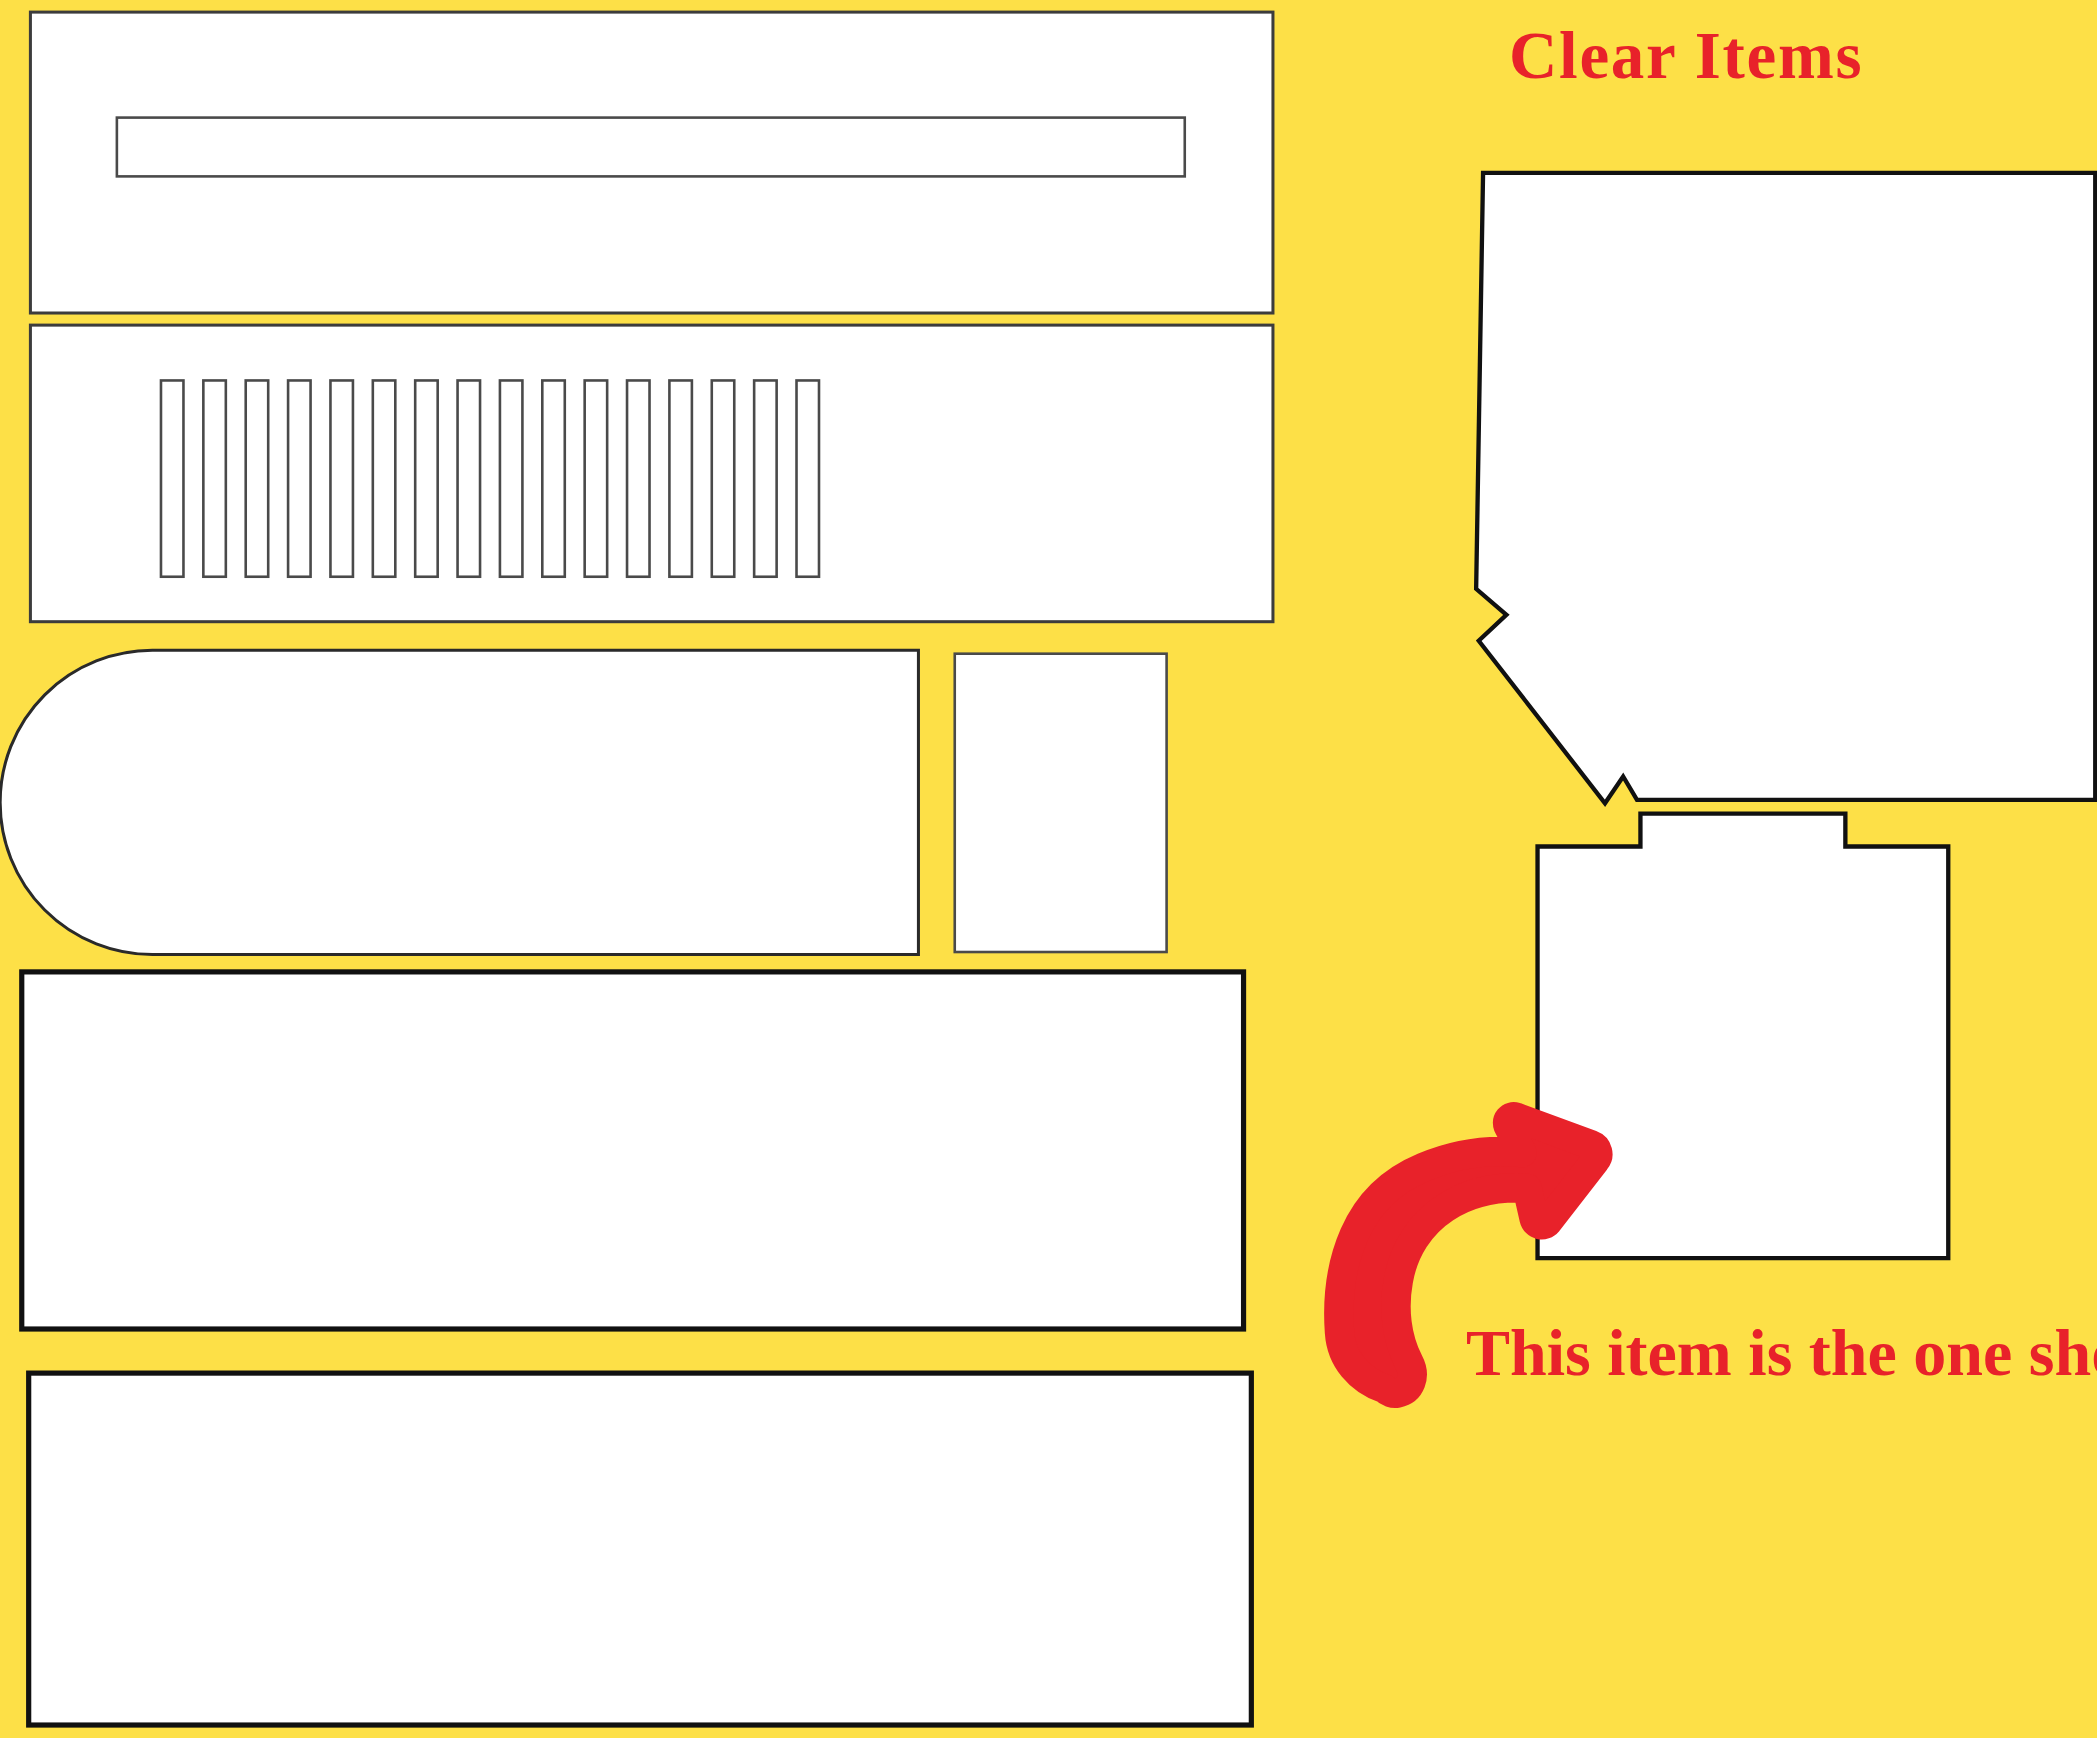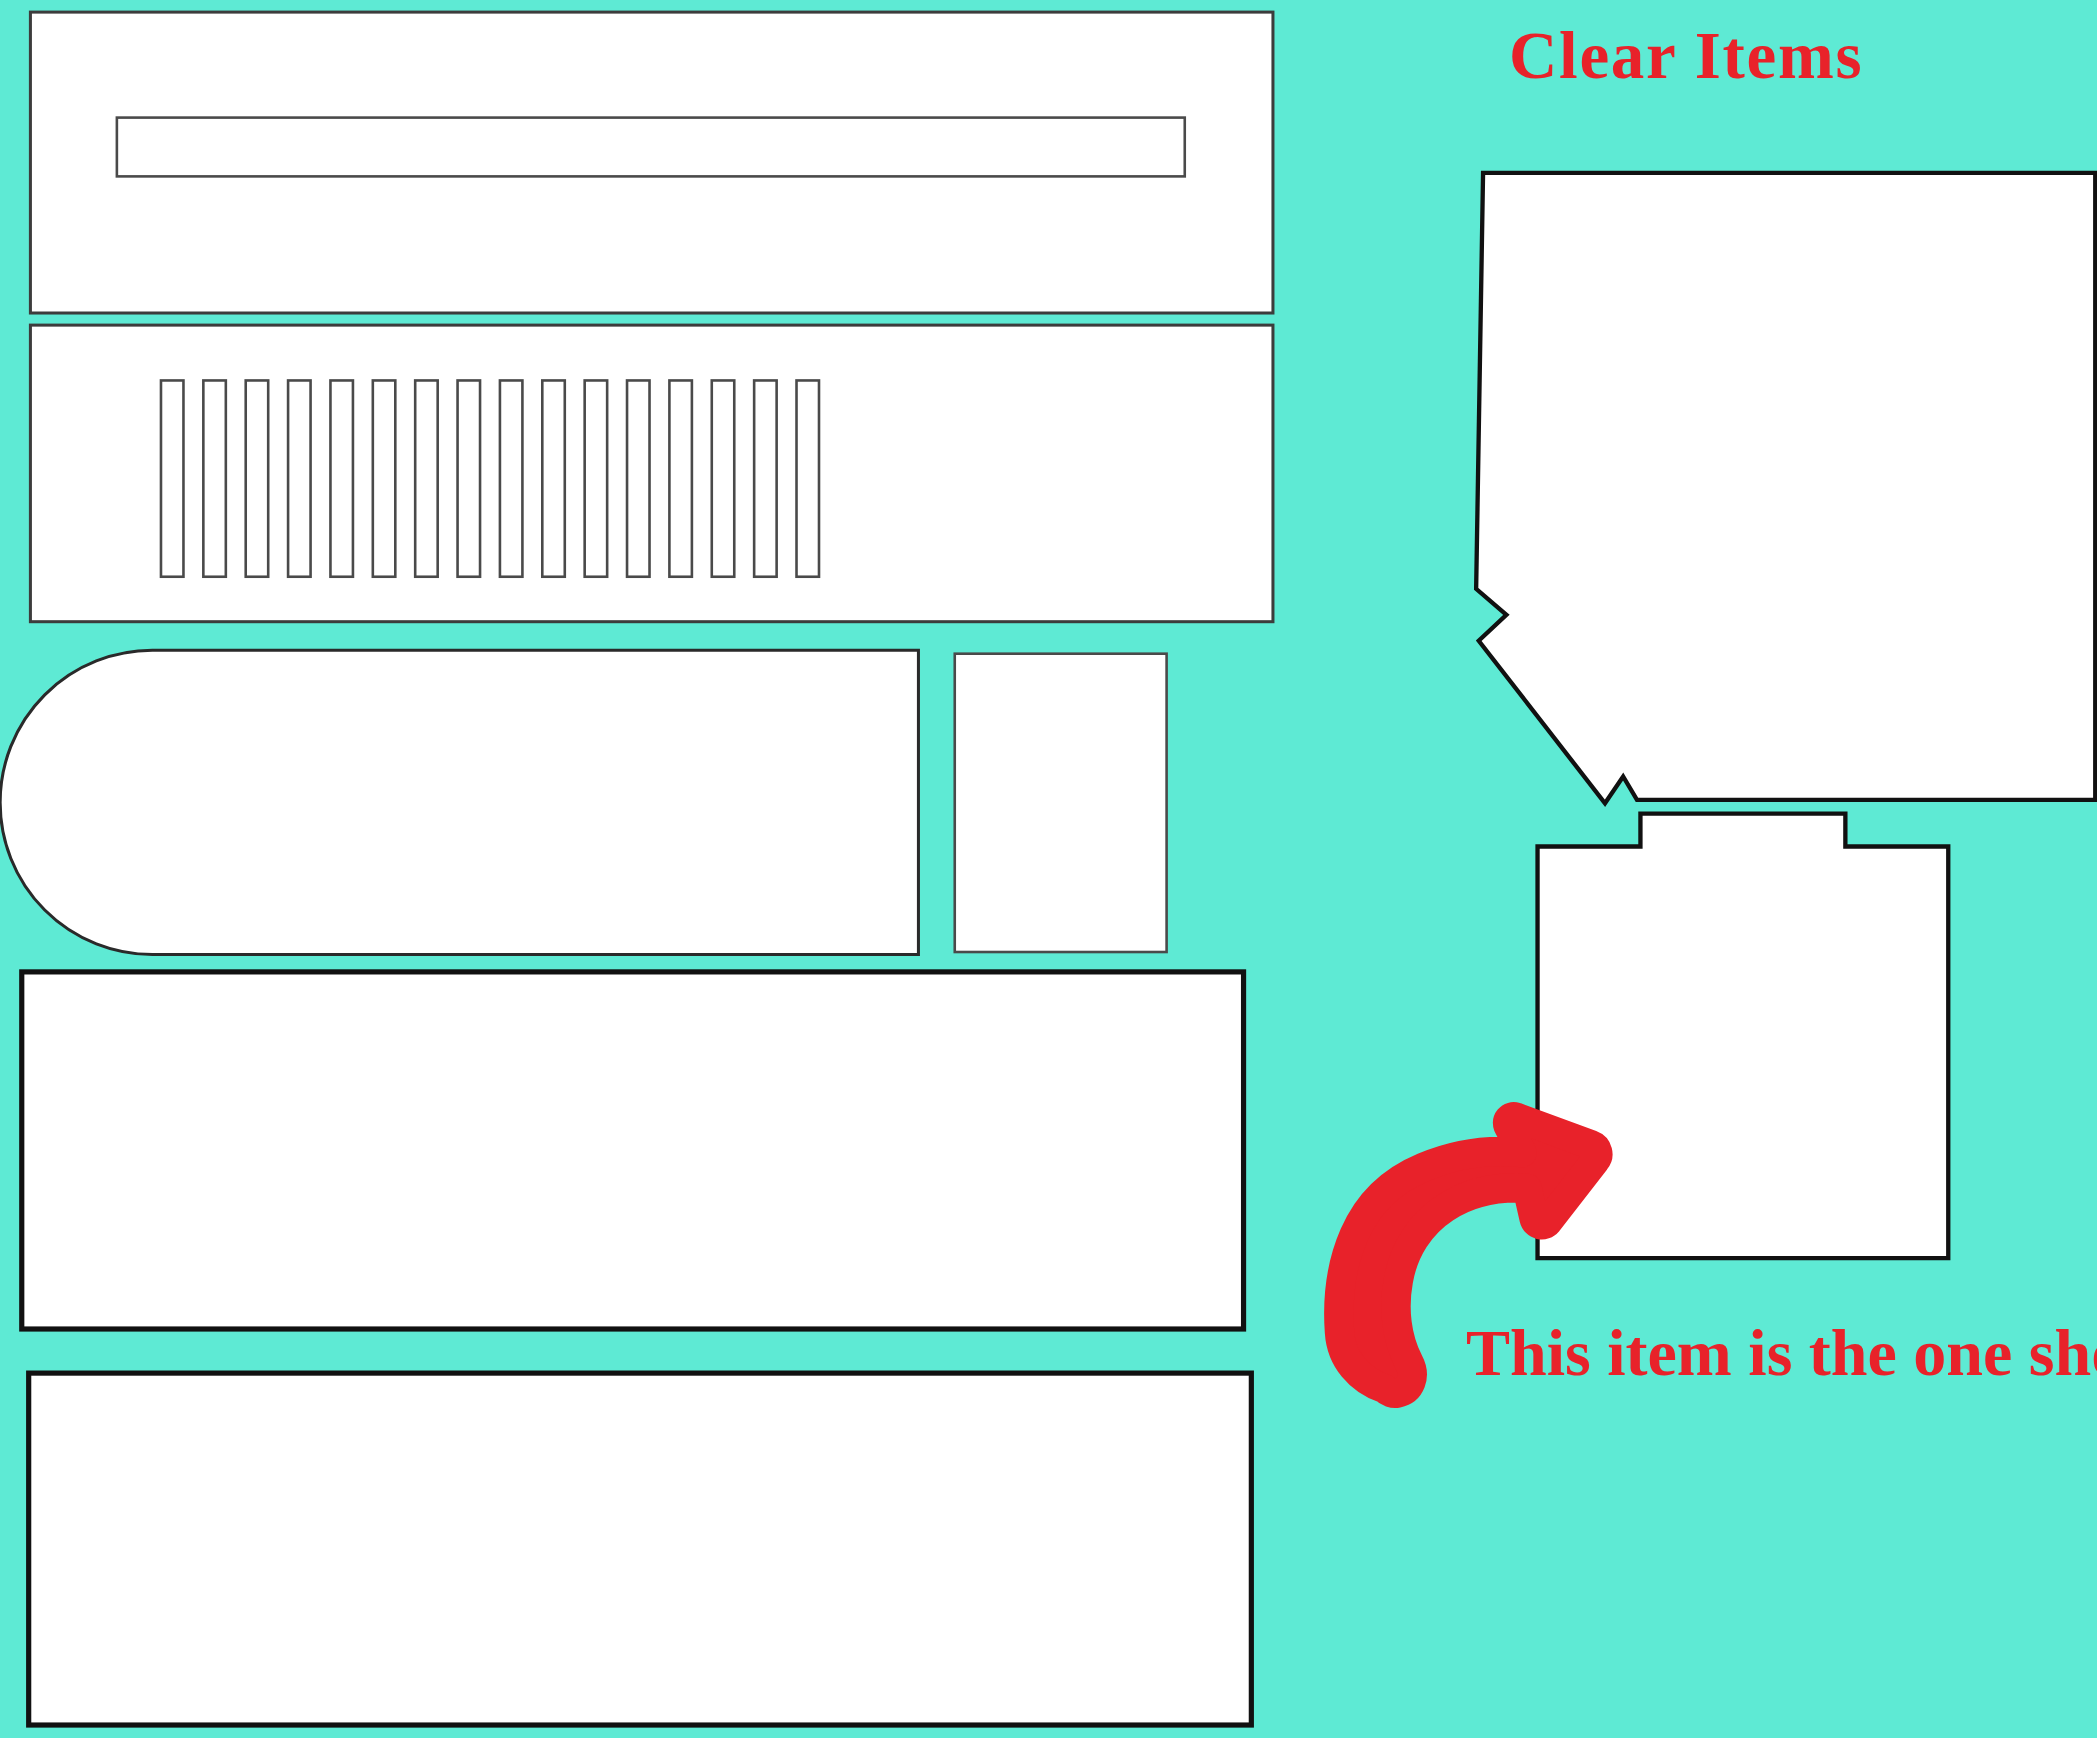--- a/index.html
+++ b/index.html
@@ -7,21 +7,21 @@
     padding: 0;
     background: #ffffff;
   }
   body {
     font-family: "Liberation Serif", serif;
   }
   #canvas {
     position: relative;
     width: 2098px;
     height: 1738px;
-    background: #5eead4;
+    background: #fde047;
     overflow: hidden;
     text-align: center;
   }
   .layer {
     position: absolute;
     left: 0;
     top: 0;
     width: 2098px;
     height: 1738px;
   }

